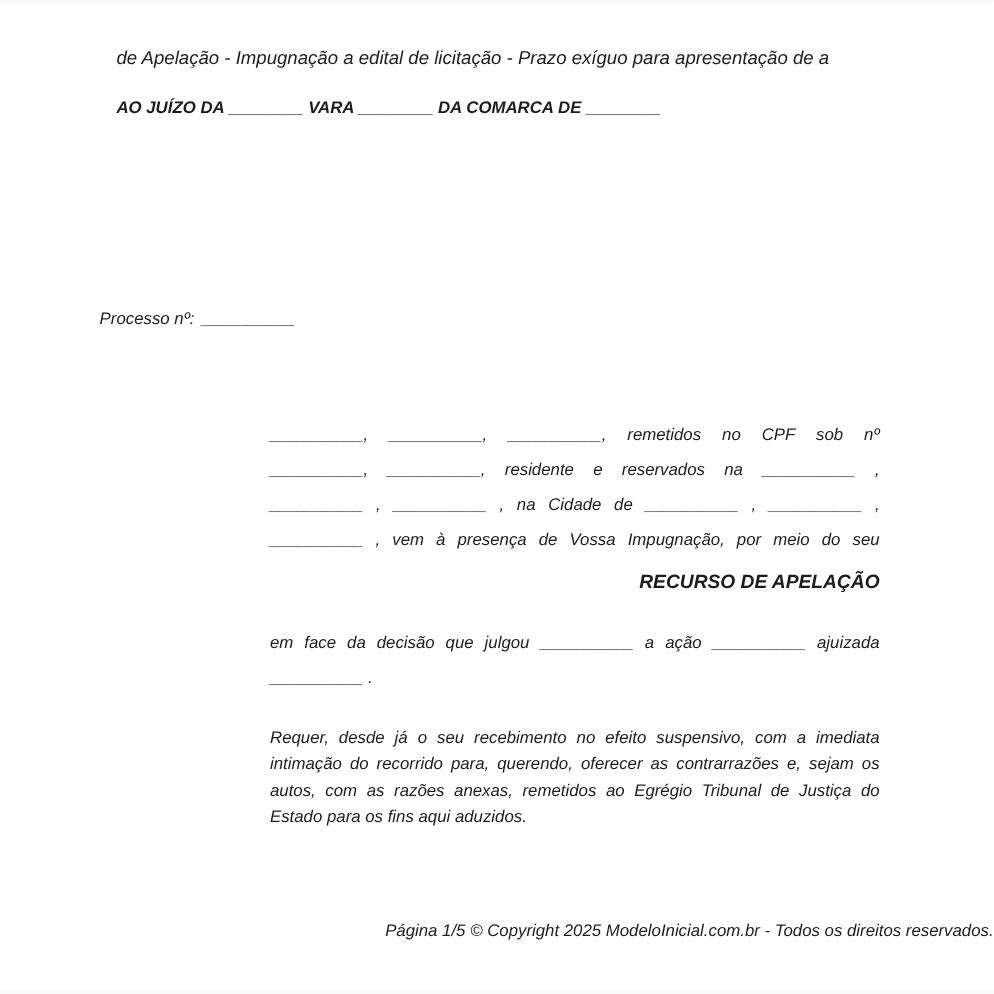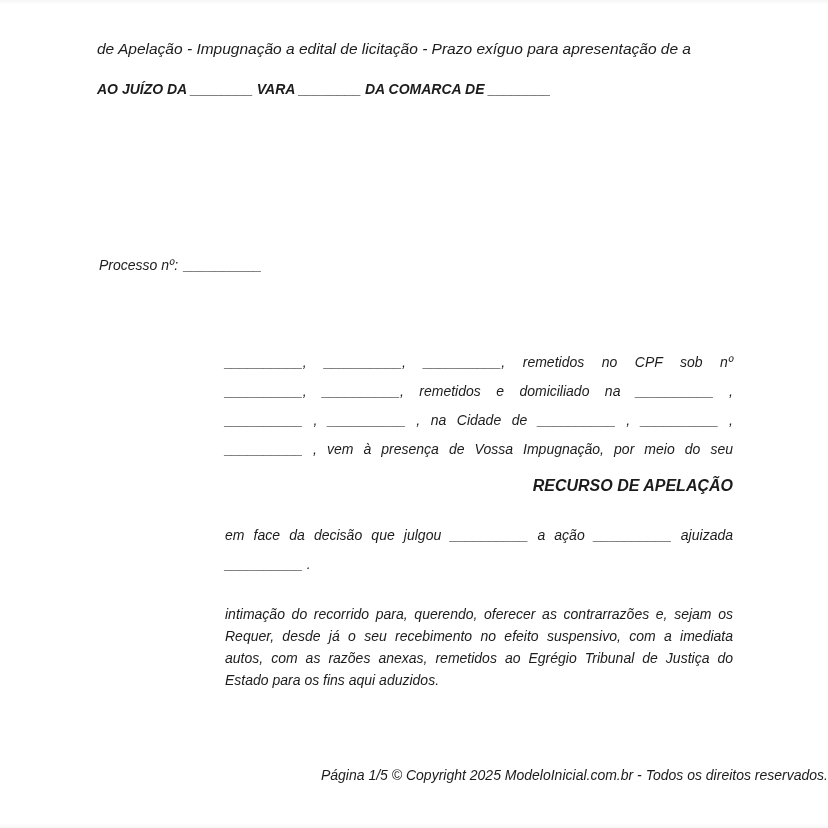--- a/index.html
+++ b/index.html
@@ -33,21 +33,21 @@
   .addressee {
     position: absolute;
     left: 97px;
     top: 81px;
     font-size: 14px;
     font-weight: bold;
     white-space: nowrap;
   }
   .process-line {
     position: absolute;
-    left: 99px;
+    left: 83px;
     top: 257px;
     font-size: 14px;
     white-space: nowrap;
   }
   .process-line .blank { margin-left: 6px; }
   .content {
     position: absolute;
     left: 225px;
     top: 348px;
     width: 508px;
@@ -92,35 +92,35 @@
   <div class="addressee">AO JUÍZO DA ________ VARA ________ DA COMARCA DE ________</div>
 
   <div class="process-line">
     <span>Processo nº:</span><span class="blank">__________</span>
   </div>
 
   <div class="content">
 
     <div class="para-qualification">
       <div class="jline">__________, __________, __________, remetidos no CPF sob nº</div>
-      <div class="jline">__________, __________, remetidos e domiciliado na __________ ,</div>
+      <div class="jline">__________, __________, residente e reservados na __________ ,</div>
       <div class="jline">__________ , __________ , na Cidade de __________ , __________ ,</div>
       <div class="jline">__________ , vem à presença de Vossa Impugnação, por meio do seu</div>
     </div>
 
     <div class="doc-heading">RECURSO DE APELAÇÃO</div>
 
     <div class="para-against">
       <div class="jline">em face da decisão que julgou __________ a ação __________ ajuizada</div>
       <div class="lline">__________ .</div>
     </div>
 
     <div class="para-request">
+      <div class="jline">Requer, desde já o seu recebimento no efeito suspensivo, com a imediata</div>
       <div class="jline">intimação do recorrido para, querendo, oferecer as contrarrazões e, sejam os</div>
-      <div class="jline">Requer, desde já o seu recebimento no efeito suspensivo, com a imediata</div>
       <div class="jline">autos, com as razões anexas, remetidos ao Egrégio Tribunal de Justiça do</div>
       <div class="lline">Estado para os fins aqui aduzidos.</div>
     </div>
 
   </div>
 
   <div class="footer">Página 1/5 © Copyright 2025 ModeloInicial.com.br - Todos os direitos reservados.</div>
 
 </div>
 

